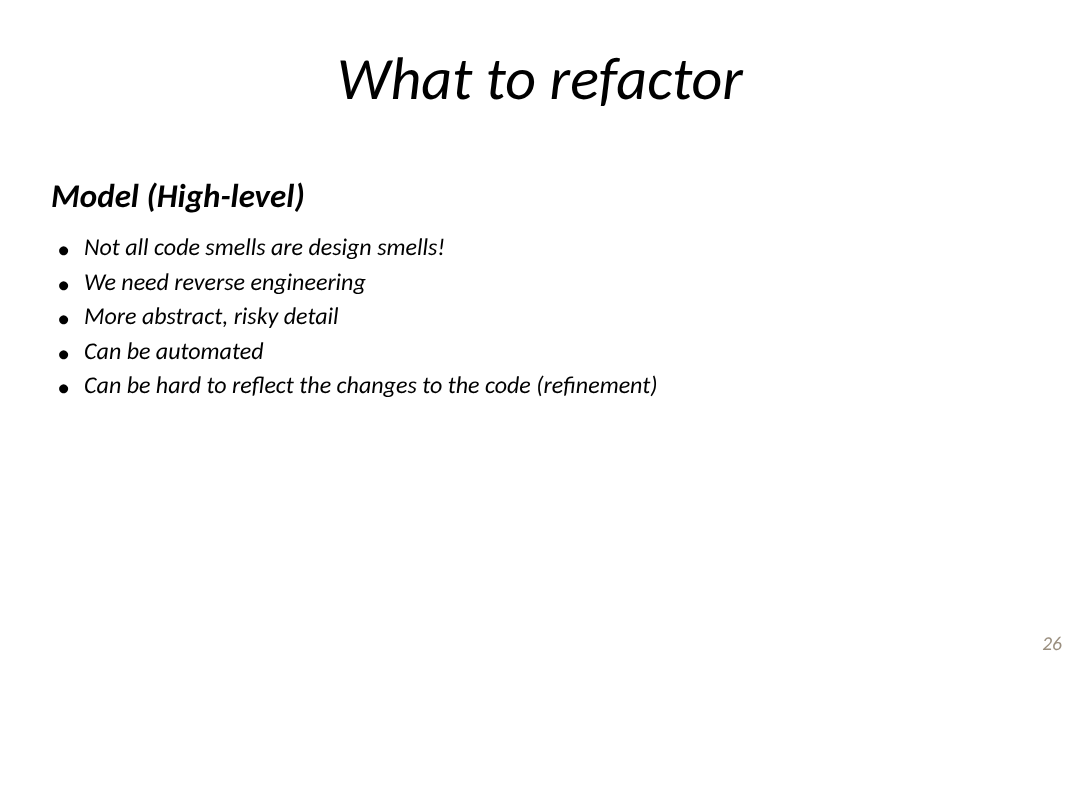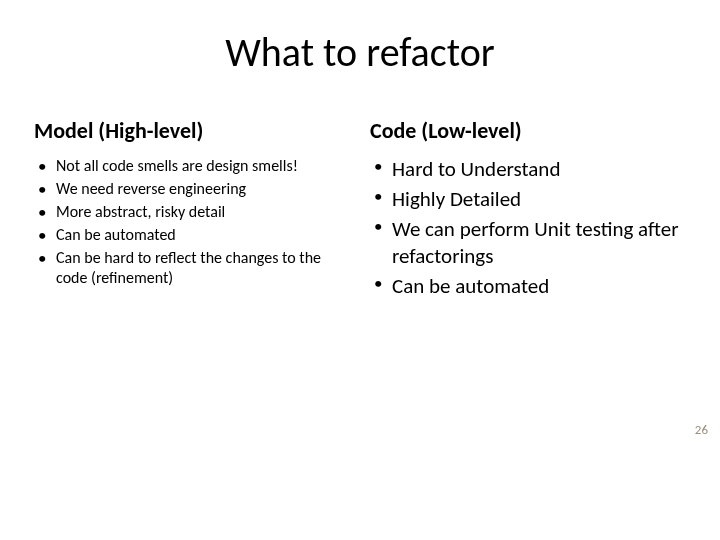--- a/index.html
+++ b/index.html
@@ -12,32 +12,33 @@
     color: #000;
     position: relative;
     overflow: hidden;
   }
   .slide {
     width: 720px;
     height: 453px;
     box-sizing: border-box;
     padding: 20px 34px 20px 34px;
     position: relative;
+    font-style: italic;
   }
   .title {
     text-align: center;
     font-size: 40px;
     font-weight: 400;
     margin-top: 8px;
     margin-bottom: 40px;
     letter-spacing: 0px;
   }
   .columns {
     display: flex;
-    flex-direction: row;
+    flex-direction: column;
     gap: 20px;
   }
   .col {
     flex: 1;
     min-width: 0;
   }
   .col-heading {
     font-size: 22px;
     font-weight: 700;
     margin-bottom: 12px;
@@ -86,27 +87,18 @@
       <div class="col-heading">Model (High-level)</div>
       <ul class="bullets">
         <li>Not all code smells are design smells!</li>
         <li>We need reverse engineering</li>
         <li>More abstract, risky detail</li>
         <li>Can be automated</li>
         <li>Can be hard to reflect the changes to the code (refinement)</li>
       </ul>
     </div>
 
-    <div class="col col-right">
-      <div class="col-heading">Code (Low-level)</div>
-      <ul class="bullets">
-        <li>Hard to Understand</li>
-        <li>Highly Detailed</li>
-        <li>We can perform Unit testing after refactorings</li>
-        <li>Can be automated</li>
-      </ul>
-    </div>
 
   </div>
 
   <div class="page-number">26</div>
 
 </div>
 
 </body></html>

